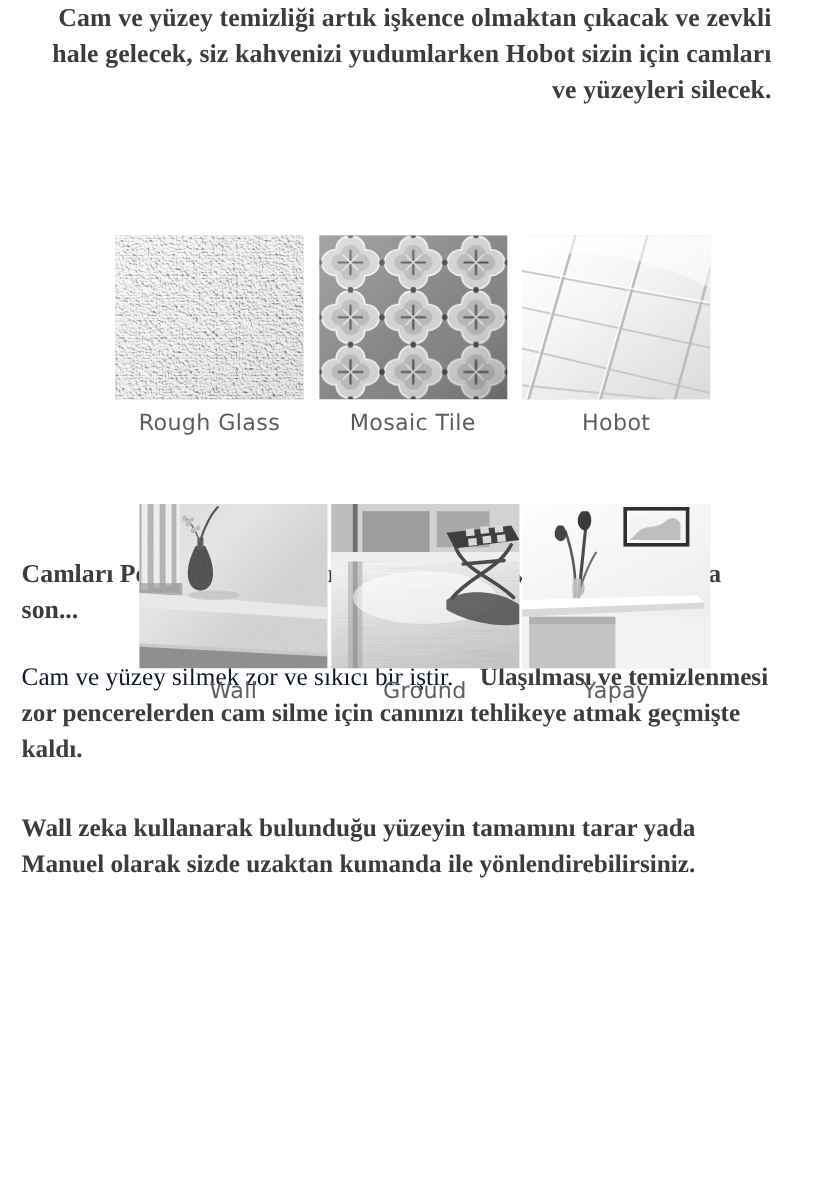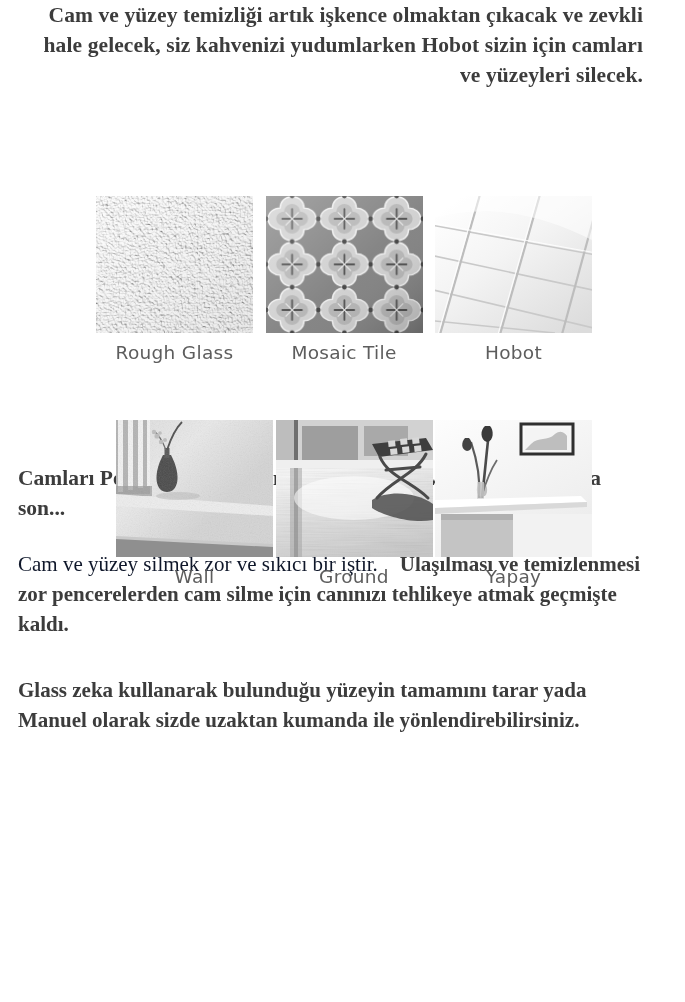--- a/index.html
+++ b/index.html
@@ -349,15 +349,15 @@
 
   <p class="para bold">
     <span class="reg">Cam ve yüzey silmek zor ve sıkıcı bir iştir.</span><span class="gap"></span><span>Ulaşılması ve temizlenmesi zor pencerelerden cam silme için canınızı tehlikeye atmak geçmişte kaldı.</span>
   </p>
 
   <div class="spacer-para"></div>
 
 
   <div class="spacer-para"></div>
 
-  <p class="para bold">Glass zeka kullanarak bulunduğu yüzeyin tamamını tarar yada Manuel olarak sizde uzaktan kumanda ile yönlendirebilirsiniz.</p>
+  <p class="para bold">Wall zeka kullanarak bulunduğu yüzeyin tamamını tarar yada Manuel olarak sizde uzaktan kumanda ile yönlendirebilirsiniz.</p>
 
 </div>
 
 </body></html>

